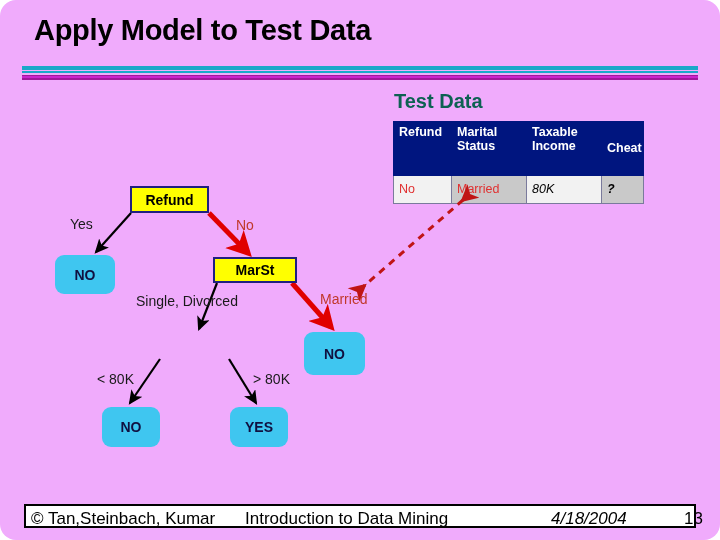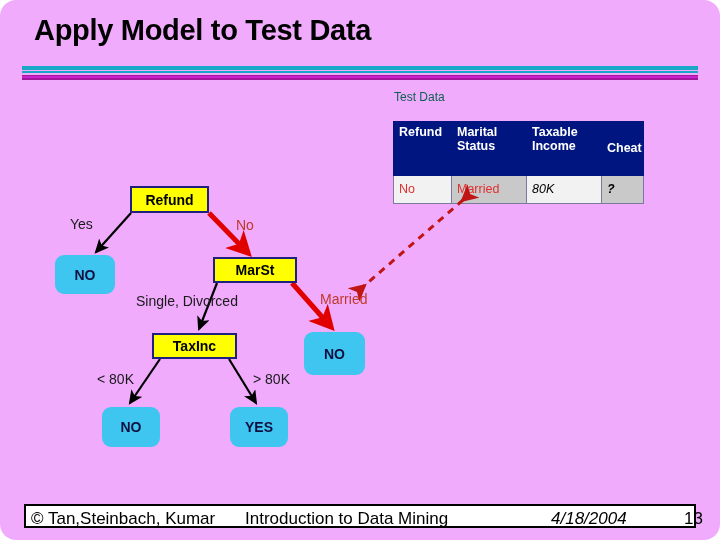--- a/index.html
+++ b/index.html
@@ -40,22 +40,22 @@
   #rule-teal-thick { top: 66px; height: 4px; background: #1aa8c8; }
   #rule-teal-thin  { top: 71px; height: 2px; background: #1aa8c8; }
   #rule-magenta    { top: 75px; height: 5px; background: #a0169c; }
   #rule-magenta-hi { top: 76px; height: 2px; background: #cc22cc; }
 
   
   #test-data-caption {
     position: absolute;
     left: 394px;
     top: 90px;
-    font-size: 12px;
-    font-weight: normal;
+    font-size: 20px;
+    font-weight: bold;
     color: #0d6152;
     white-space: nowrap;
   }
 
   
   #test-table {
     position: absolute;
     left: 393px;
     top: 121px;
     width: 250px;
@@ -250,23 +250,20 @@
 
     <line x1="463" y1="200" x2="364" y2="286" stroke="#c01515" stroke-width="3" stroke-dasharray="7 6" marker-end="url(#arrow-dashred-start)" marker-start="url(#arrow-dashred-end)"></line>
   </svg>
 
   <div class="node-attr" id="node-refund">
     <span>Refund</span>
   </div>
   <div class="node-attr" id="node-marst">
     <span>MarSt</span>
   </div>
-  <div class="node-attr" id="node-taxinc">
-    <span>TaxInc</span>
-  </div>
 
   <div class="node-leaf" id="leaf-refund-yes-no">
     <span>NO</span>
   </div>
   <div class="node-leaf" id="leaf-married-no">
     <span>NO</span>
   </div>
   <div class="node-leaf" id="leaf-lt80k-no">
     <span>NO</span>
   </div>

